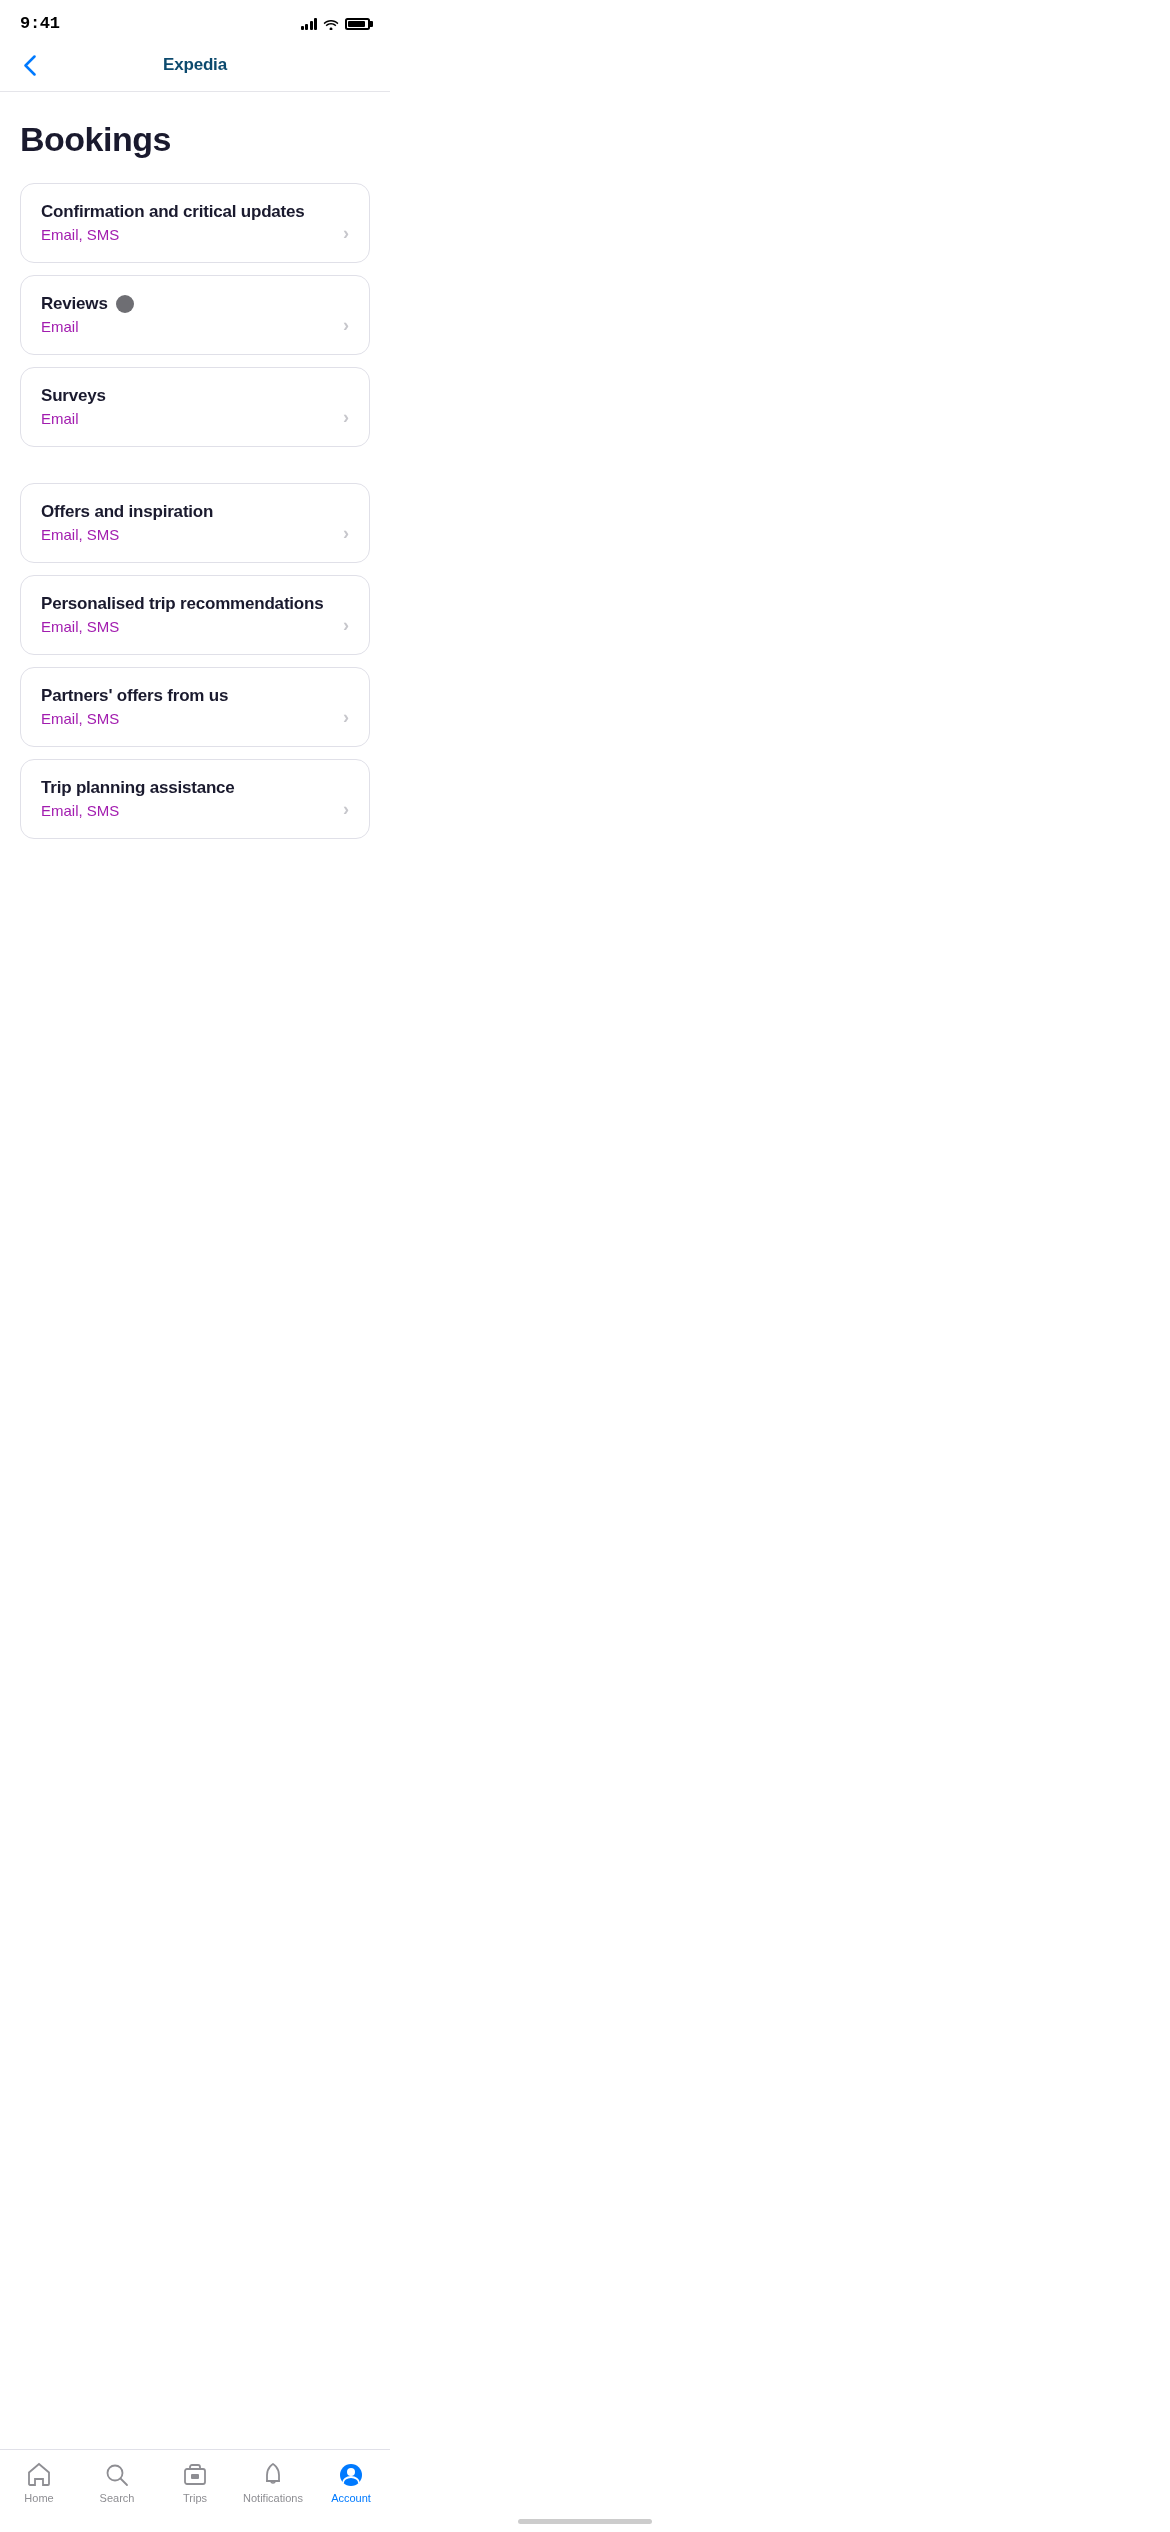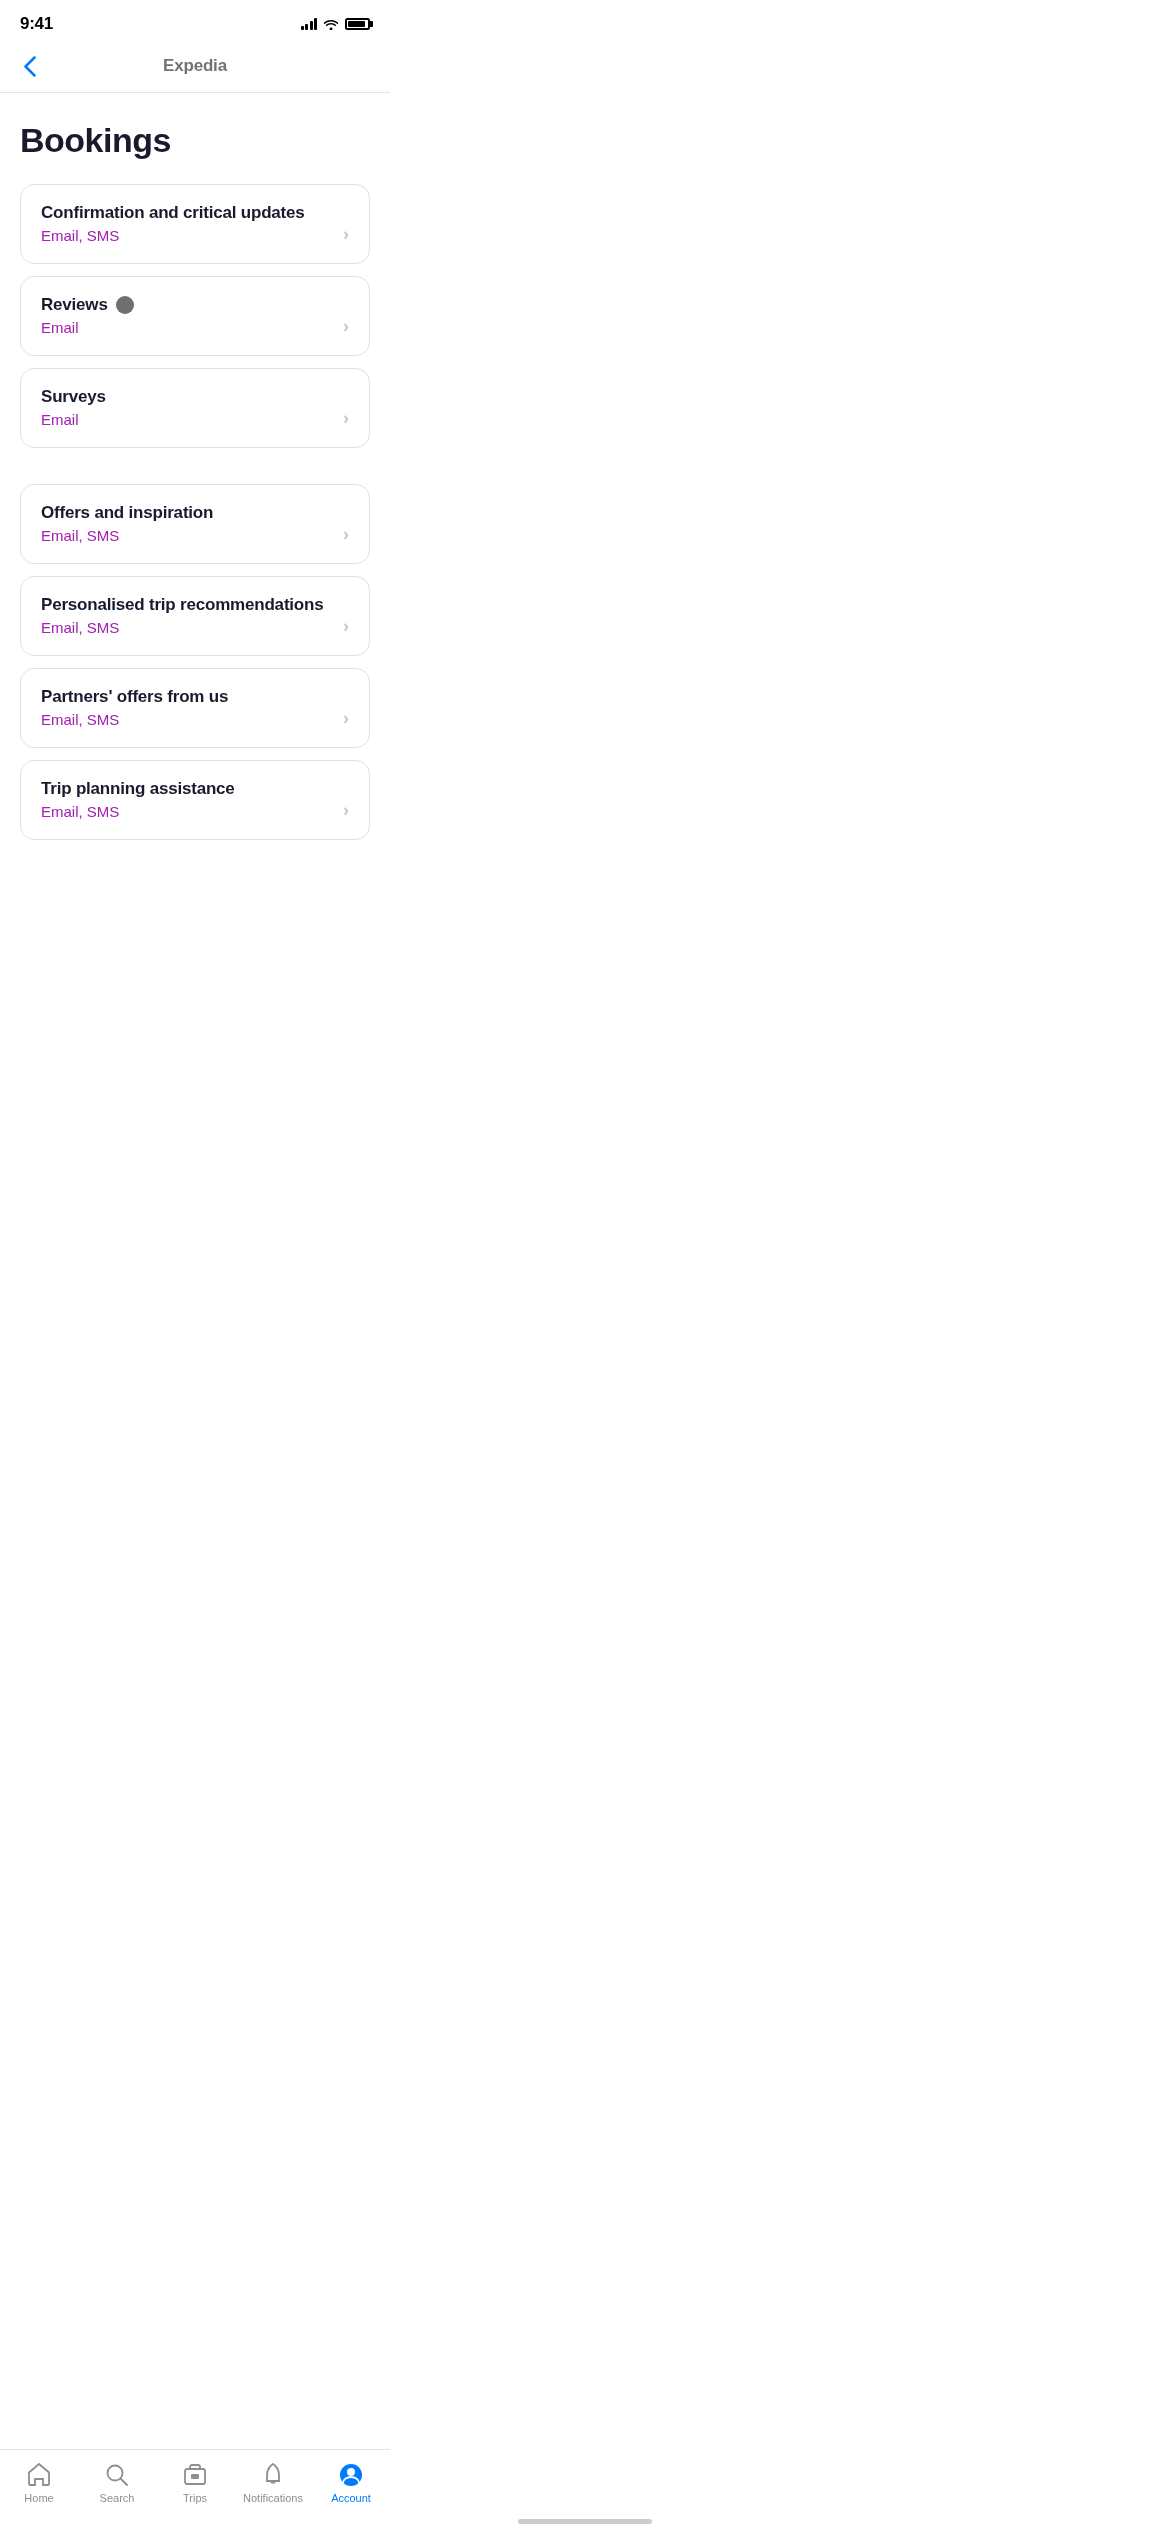--- a/index.html
+++ b/index.html
@@ -19,20 +19,21 @@
       position: relative;
     }
 
     
     .status-bar {
       display: flex;
       justify-content: space-between;
       align-items: center;
       padding: 14px 20px 10px 20px;
       background: #ffffff;
+      font-family: Liberation Mono, monospace;
     }
 
     .status-time {
       font-size: 17px;
       font-weight: 600;
       color: #000000;
       letter-spacing: -0.3px;
     }
 
     .status-icons {
@@ -101,21 +102,21 @@
       font-size: 22px;
       cursor: pointer;
       display: flex;
       align-items: center;
       padding: 4px;
     }
 
     .nav-title {
       font-size: 17px;
       font-weight: 600;
-      color: #737373;
+      color: #0c4a6e;
       letter-spacing: -0.2px;
     }
 
     
     .main-content {
       padding: 28px 20px 0 20px;
       padding-bottom: 100px;
     }
 
     .section-title {

